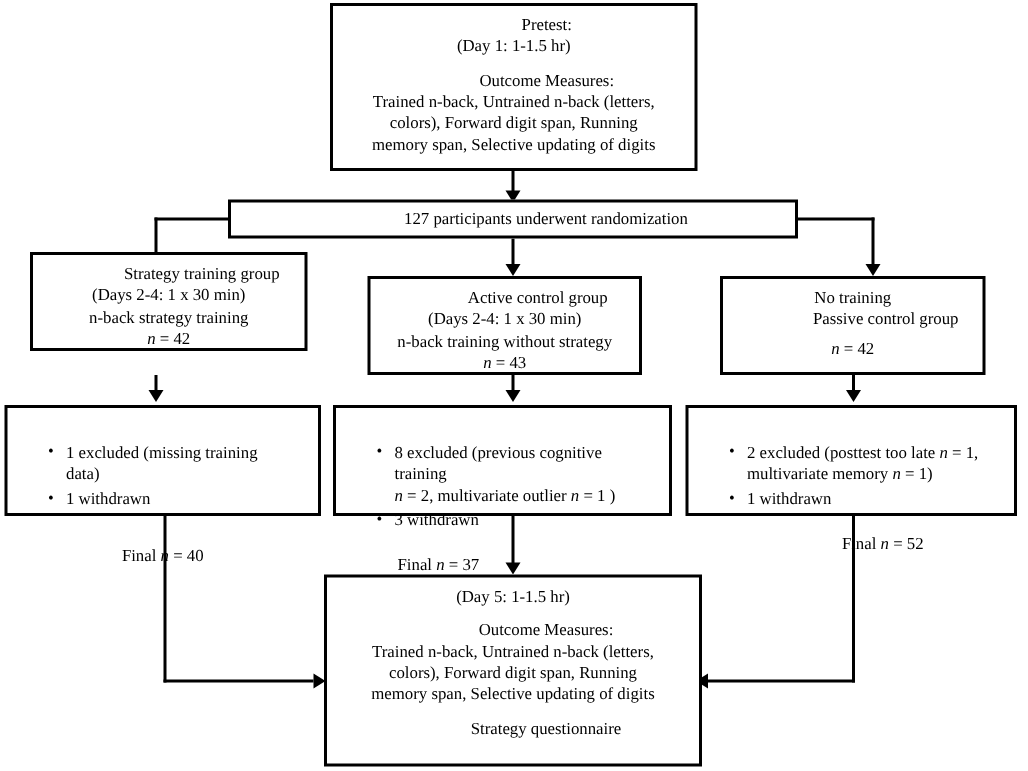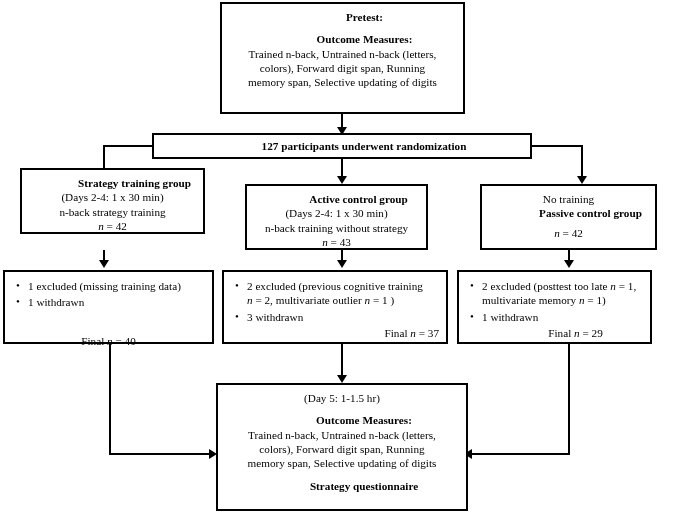--- a/index.html
+++ b/index.html
@@ -22,32 +22,32 @@
     position: absolute;
     border: 2px solid #000000;
     background: #ffffff;
     box-sizing: border-box;
     text-align: center;
     line-height: 1.28;
     font-size: 11.2px;
     z-index: 5;
   }
   .box .ln { display: block; }
-  .b { font-weight: bold; padding-left: 44px; }
+  .b { font-weight: normal; padding-left: 44px; }
   .it { font-style: italic; }
   .gap { display: block; height: 8px; }
   .gap-s { display: block; height: 5px; }
 
   
   .exbox {
     text-align: left;
     padding: 7px 7px 5px 7px;
   }
   .exbox ul {
-    margin: 0;
+    margin: 16px;
     padding: 0 0 0 16px;
     list-style: none;
   }
   .exbox li {
     position: relative;
     margin: 0 0 2px 0;
     padding-left: 0;
     text-indent: 0;
   }
   .exbox li:before {
@@ -58,21 +58,21 @@
     font-size: 11px;
   }
   .exbox .final {
     display: block;
     margin-top: 24px;
     text-align: center;
   }
   .exbox .final-mid {
     display: block;
     margin-top: 1px;
-    text-align: right;
+    text-align: left;
     padding-left: 34px;
   }
   .exbox .final-right {
     display: block;
     margin-top: 1px;
     text-align: center;
     padding-left: 42px;
   }
 
   
@@ -116,20 +116,21 @@
     z-index: 2;
   }
 </style>
 </head>
 <body>
 
 <div id="canvas">
 
   <div class="box" style="left:220px; top:2px; width:245px; height:112px; padding-top:6px;">
     <span class="ln b">Pretest:</span>
+    <span class="ln">(Day 1: 1-1.5 hr)</span>
     <span class="gap"></span>
     <span class="ln b">Outcome Measures:</span>
     <span class="ln">Trained n-back, Untrained n-back (letters,</span>
     <span class="ln">colors), Forward digit span, Running</span>
     <span class="ln">memory span, Selective updating of digits</span>
   </div>
 
   <div class="vline" style="left:341px; top:114px; height:17px;"></div>
   <div class="arrow-down" style="left:337px; top:127px;"></div>
 
@@ -181,32 +182,32 @@
   <div class="box exbox" style="left:3px; top:270px; width:211px; height:74px;">
     <ul>
       <li><span>1 excluded (missing training data)</span></li>
       <li><span>1 withdrawn</span></li>
     </ul>
     <span class="final"><span>Final </span><i class="it">n</i><span> = 40</span></span>
   </div>
 
   <div class="box exbox" style="left:222px; top:270px; width:226px; height:74px;">
     <ul>
-      <li><span>2 excluded (previous cognitive training</span><br><i class="it">n</i><span> = 2, multivariate outlier </span><i class="it">n</i><span> = 1 )</span></li>
+      <li><span>8 excluded (previous cognitive training</span><br><i class="it">n</i><span> = 2, multivariate outlier </span><i class="it">n</i><span> = 1 )</span></li>
       <li><span>3 withdrawn</span></li>
     </ul>
     <span class="final-mid"><span>Final </span><i class="it">n</i><span> = 37</span></span>
   </div>
 
-  <div class="box exbox" style="left:457px; top:270px; width:195px; height:74px;">
+  <div class="box exbox" style="left:457px; top:270px; width:221px; height:74px;">
     <ul>
       <li><span>2 excluded (posttest too late </span><i class="it">n</i><span> = 1,</span><br><span>multivariate memory </span><i class="it">n</i><span> = 1)</span></li>
       <li><span>1 withdrawn</span></li>
     </ul>
-    <span class="final-right"><span>Final </span><i class="it">n</i><span> = 29</span></span>
+    <span class="final-right"><span>Final </span><i class="it">n</i><span> = 52</span></span>
   </div>
 
   <div class="vline" style="left:109px; top:344px; height:111px;"></div>
   <div class="hline" style="left:109px; top:453px; width:100px;"></div>
   <div class="arrow-right" style="left:209px; top:449px;"></div>
 
   <div class="vline" style="left:341px; top:344px; height:34px;"></div>
   <div class="arrow-down" style="left:337px; top:375px;"></div>
 
   <div class="vline" style="left:568px; top:344px; height:111px;"></div>

